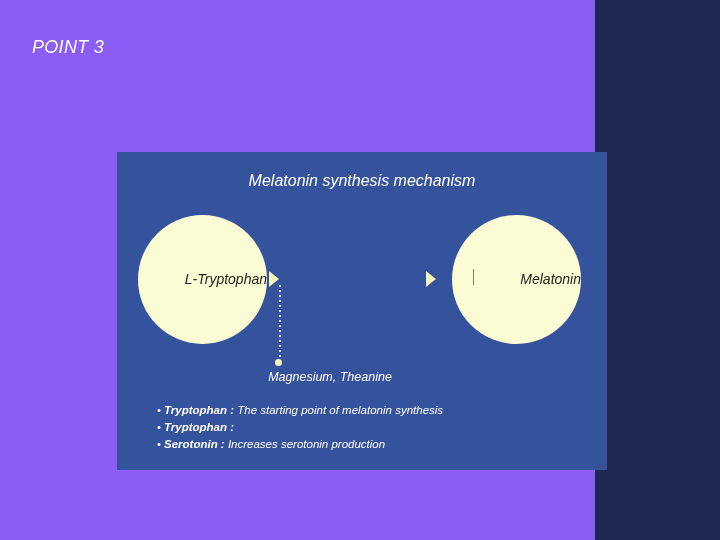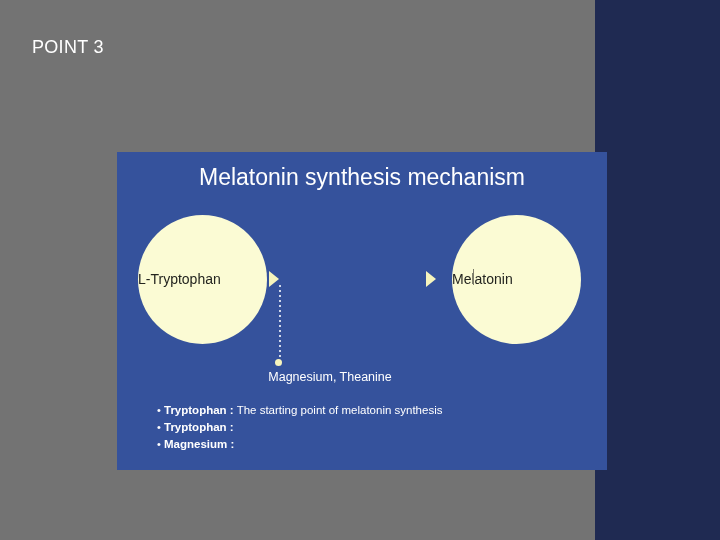--- a/index.html
+++ b/index.html
@@ -12,21 +12,22 @@
     height: 540px;
     overflow: hidden;
     font-family: "Liberation Sans", sans-serif;
     position: relative;
   }
   #slide {
     position: absolute;
     left: 0; top: 0;
     width: 595px;
     height: 540px;
-    background: #737373;
+    background: #8b5cf6;
+    font-style: italic;
   }
   #point-label {
     position: absolute;
     left: 32px;
     top: 37px;
     font-size: 18px;
     color: #ffffff;
     letter-spacing: 0.3px;
     white-space: nowrap;
   }
@@ -42,36 +43,36 @@
     position: absolute;
     left: 117px;
     top: 152px;
     width: 490px;
     height: 318px;
     background: #35529c;
   }
   #panel-title {
     position: absolute;
     left: 0;
-    top: 12px;
+    top: 20px;
     width: 490px;
     text-align: center;
-    font-size: 23px;
+    font-size: 16px;
     color: #ffffff;
   }
   .node-circle {
     position: absolute;
     width: 129px;
     height: 129px;
     border-radius: 50%;
     background: #fbfbd4;
     top: 63px;
     display: flex;
     align-items: center;
-    justify-content: flex-start;
+    justify-content: flex-end;
   }
   .node-label {
     font-size: 14px;
     color: #23241f;
     text-align: center;
     line-height: 1.2;
     position: relative;
   }
   #circle-1 { left: 21px; }
   #circle-2 { left: 178px; }
@@ -194,21 +195,22 @@
         <span class="bullet-dot">•</span>
         <span class="bullet-term">Tryptophan :</span>
         <span class="bullet-desc"> The starting point of melatonin synthesis</span>
       </div>
       <div class="bullet-row">
         <span class="bullet-dot">•</span>
         <span class="bullet-term">Tryptophan :</span>
       </div>
       <div class="bullet-row">
         <span class="bullet-dot">•</span>
-        <span class="bullet-term">Magnesium :</span>
+        <span class="bullet-term">Serotonin :</span>
+        <span class="bullet-desc"> Increases serotonin production</span>
       </div>
     </div>
 
   </div>
 
   <div id="text-caret"></div>
 
 </div>
 
 </body></html>

